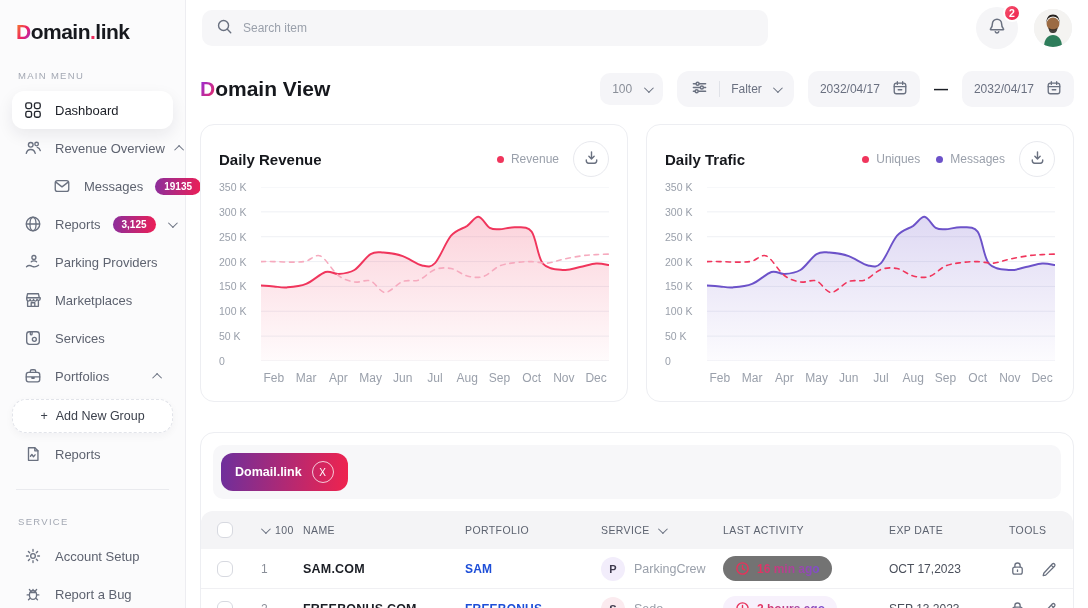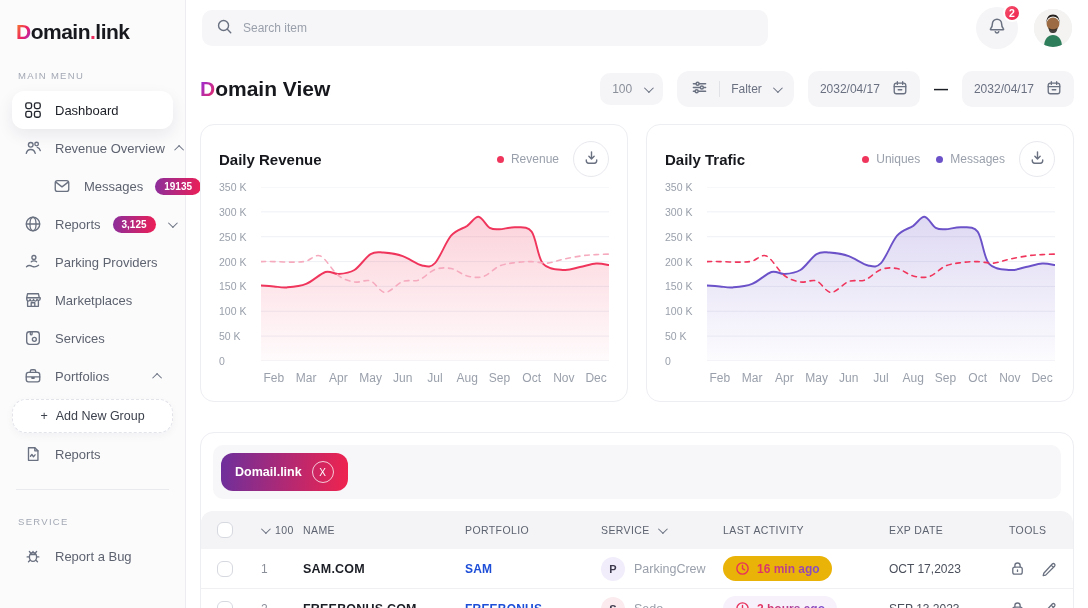--- a/index.html
+++ b/index.html
@@ -103,21 +103,21 @@
   .pname { font-weight:bold; color:#1d4ed8; font-size:12px; letter-spacing:.2px; }
   .svc { display:flex; align-items:center; gap:9px; color:#9aa0ab; }
   .svc-ini { width:24px; height:24px; border-radius:50%; display:flex; align-items:center;
     justify-content:center; font-size:11px; font-weight:bold; color:#3e3a4e; }
   .svc-ini.p { background:#f2edfb; }
   .svc-ini.s { background:#fbebef; }
   .act-pill { display:inline-flex; align-items:center; gap:7px; padding:5px 12px; border-radius:14px;
     font-size:12px; font-weight:bold; }
   .act-pill .txt { background:linear-gradient(90deg,#e8325b,#7b4fd0);
     -webkit-background-clip:text; background-clip:text; color:transparent; }
-  .act-pill.pink { background:#eab308;justify-content:space-between; }
+  .act-pill.pink { background:#737373;justify-content:space-between; }
   .act-pill.purple { background:#f7f1fc; }
   .act-pill svg { stroke:#e8325b; fill:none; stroke-width:1.5; stroke-linecap:round; }
   .exp { color:#4a4f5b; font-size:12px; }
   .tools { display:flex; align-items:center; gap:14px; }
   .tools .tool { cursor:pointer; display:flex; }
   .tools svg { stroke:#6a7180; fill:none; stroke-width:1.4; stroke-linecap:round; stroke-linejoin:round; }
   .svc-head { display:flex; align-items:center; gap:8px; }
 </style>
 </head>
 <body>
@@ -229,20 +229,29 @@
           <path d="M12 3v3.5H15.5M7.2 12.5l1.6-2 1.7 2.6 1.8-2.2"></path>
         </svg>
     </span>
     <span>Reports</span>
   </div>
 
   <div class="divider"></div>
 
   <div class="section-label">SERVICE</div>
 
+  <div class="side-item">
+    <span class="icn">
+      <svg width="18" height="18" viewBox="0 0 20 20">
+          <circle cx="10" cy="10" r="2.6"></circle>
+          <path d="M10 2.8v2M10 15.2v2M2.8 10h2M15.2 10h2M4.9 4.9l1.4 1.4M13.7 13.7l1.4 1.4M15.1 4.9l-1.4 1.4M6.3 13.7l-1.4 1.4"></path>
+        </svg>
+    </span>
+    <span>Account Setup</span>
+  </div>
 
   <div class="side-item">
     <span class="icn">
       <svg width="18" height="18" viewBox="0 0 20 20">
           <ellipse cx="10" cy="11" rx="4" ry="5"></ellipse>
           <path d="M10 6.5V4.8M7.5 6.8L6 5M12.5 6.8L14 5M6 11H3.5M16.5 11H14M6.8 14.8L5 16.5M13.2 14.8L15 16.5M10 6.5c1.4 0 2.5.8 3 2H7c.5-1.2 1.6-2 3-2z"></path>
         </svg>
     </span>
     <span>Report a Bug</span>
   </div>

